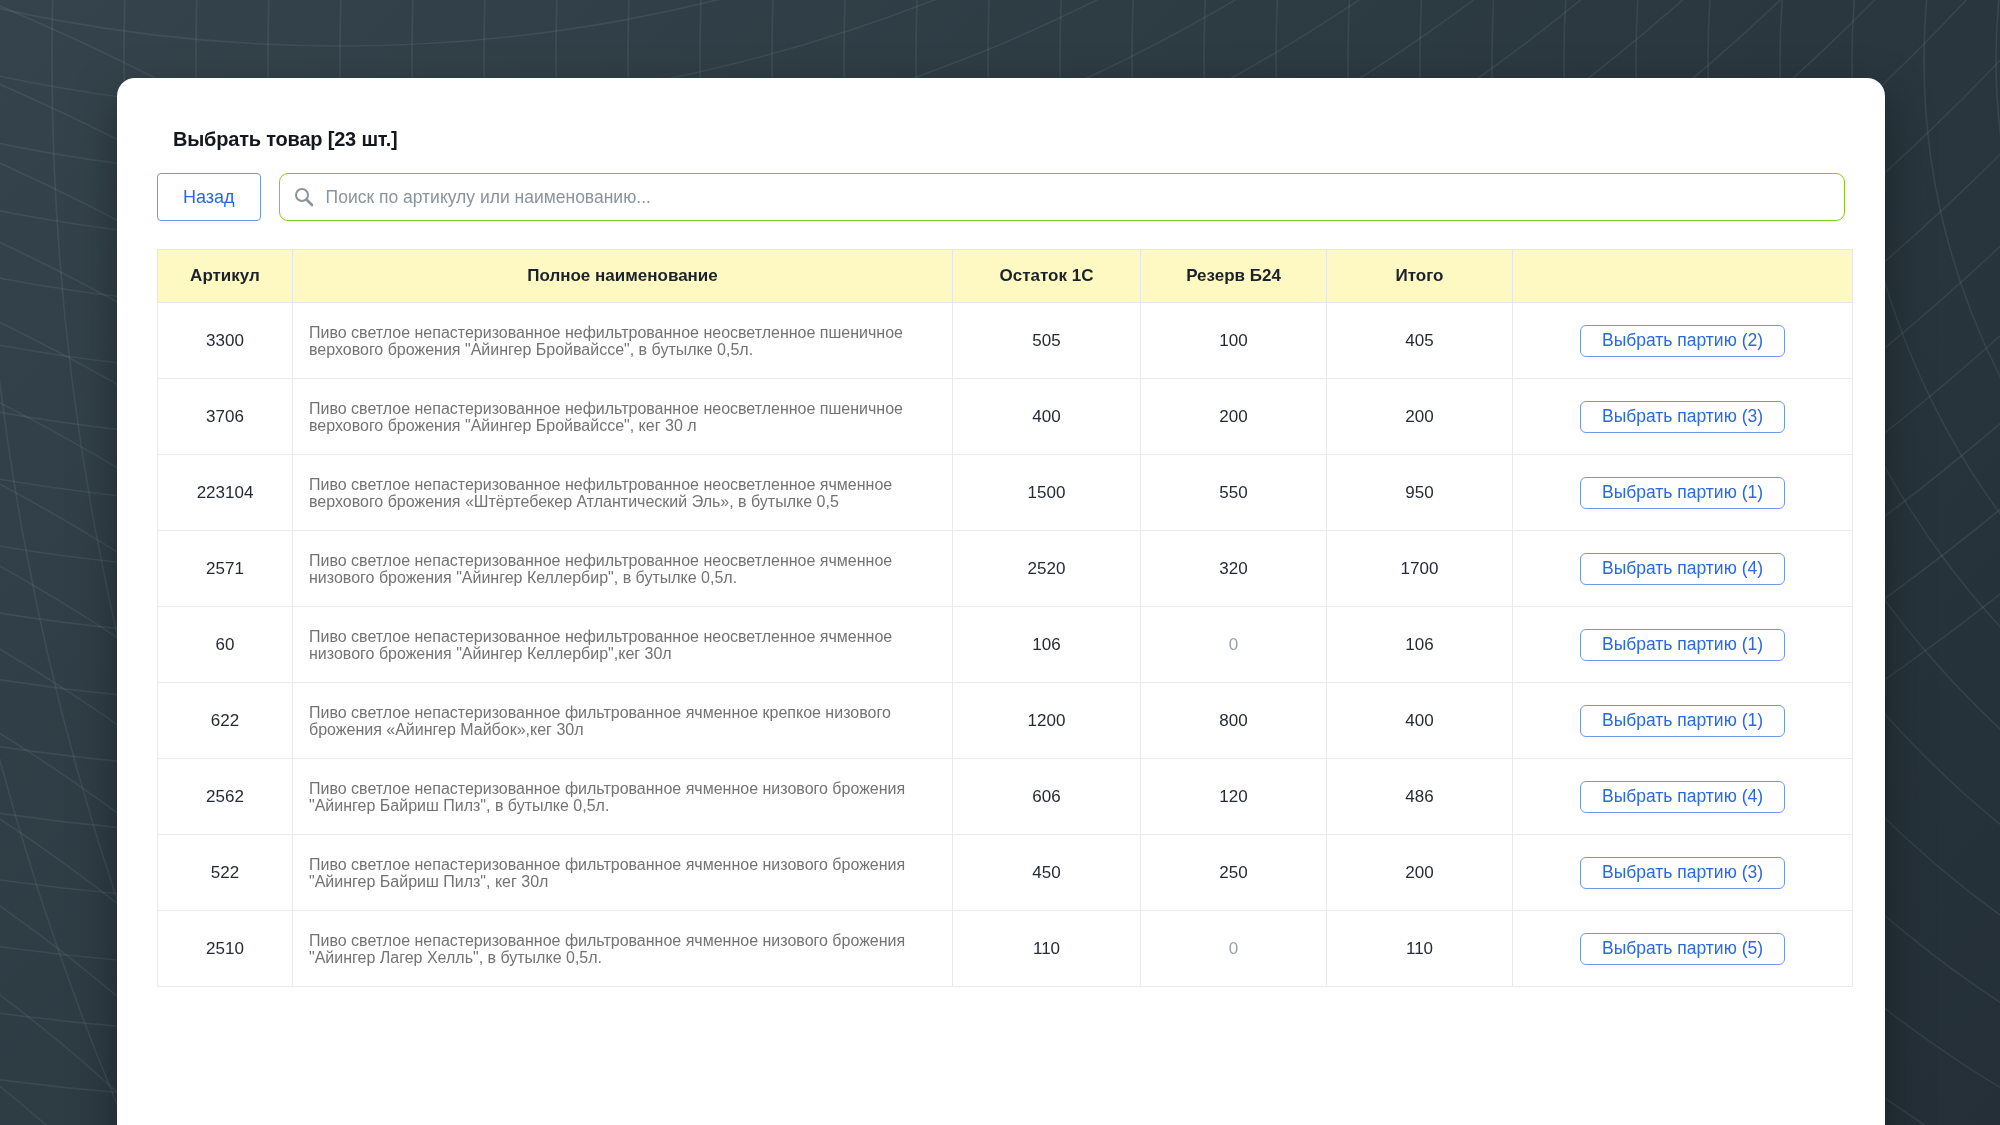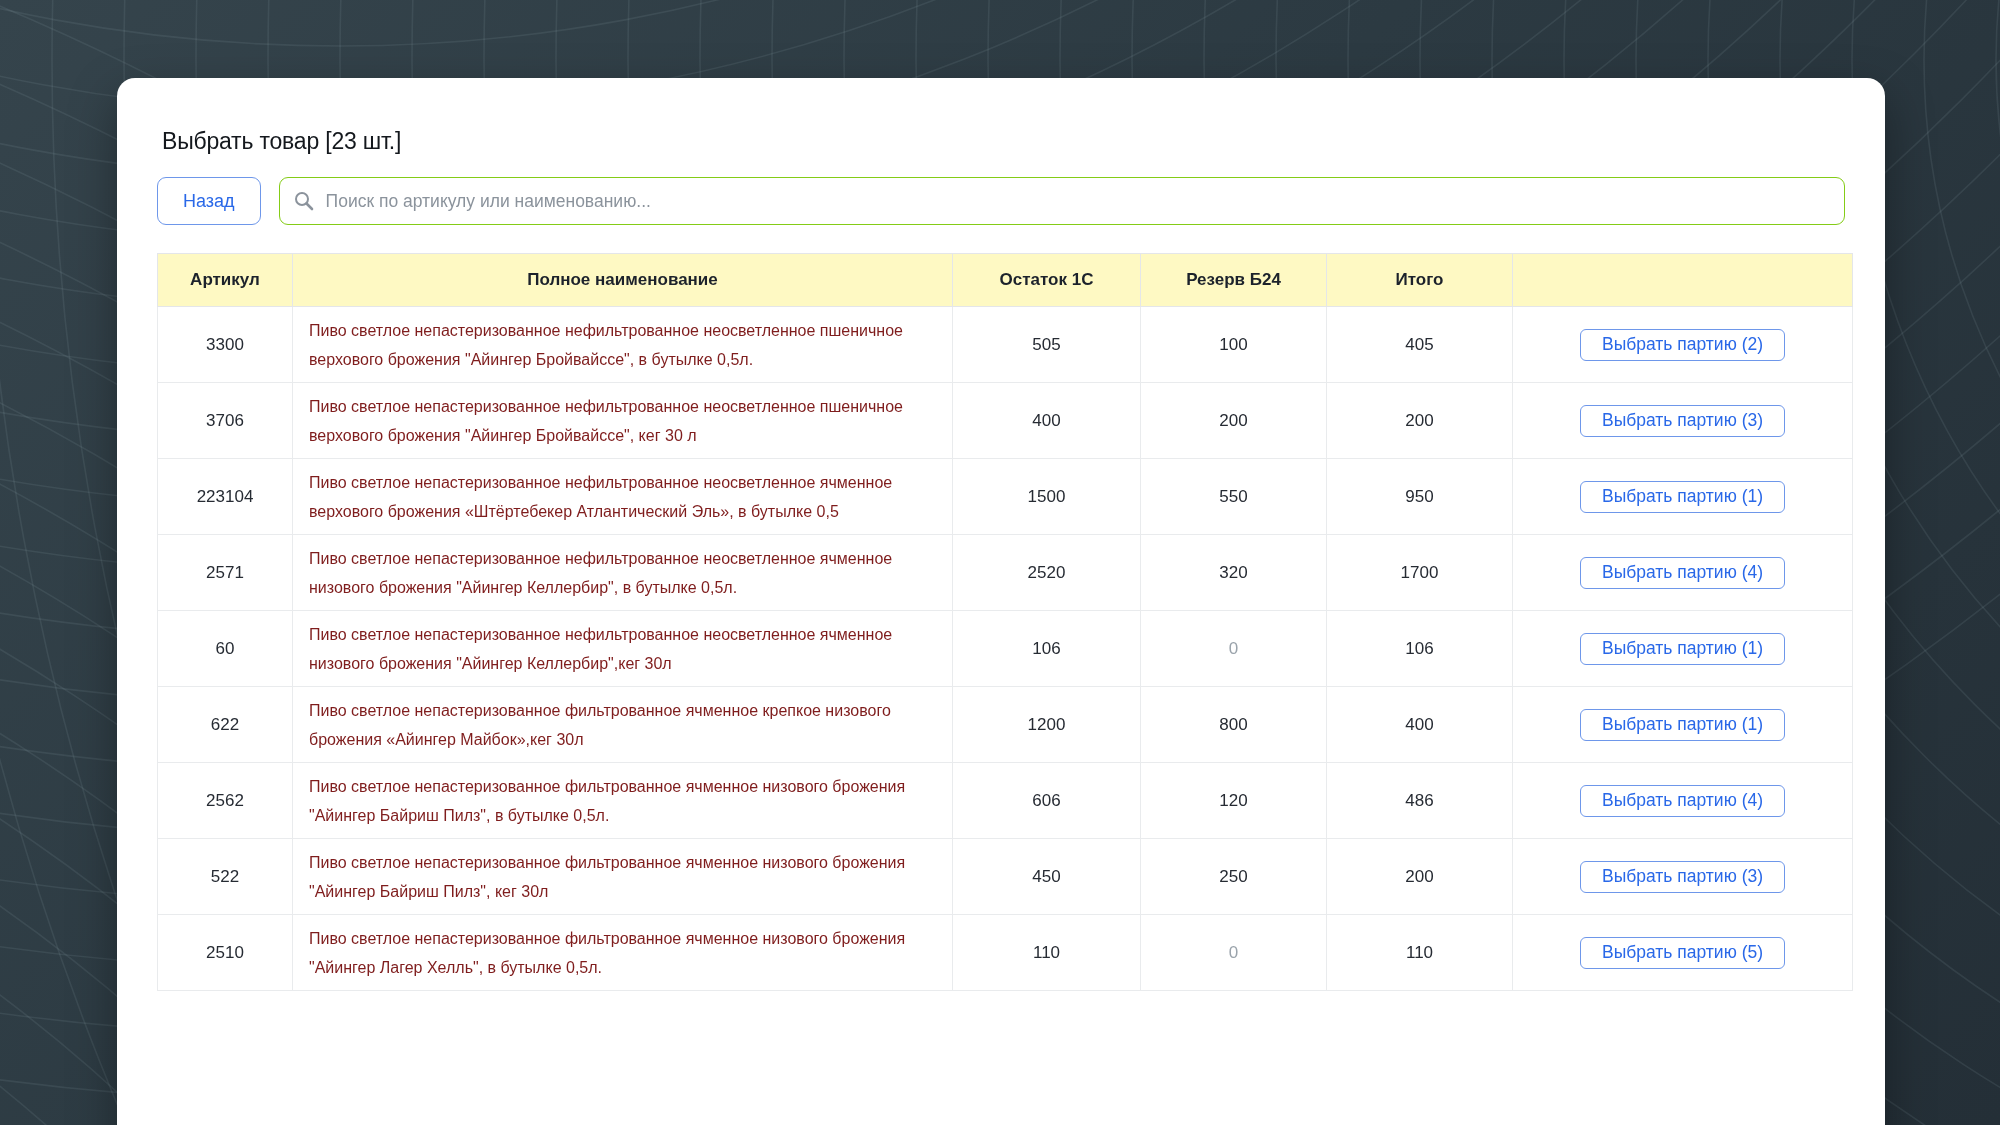--- a/index.html
+++ b/index.html
@@ -10,27 +10,27 @@
     -webkit-font-smoothing:antialiased;
   }
   .bg-waves{position:absolute;inset:0;pointer-events:none;}
   .card{
     position:absolute;left:117px;top:78px;width:1768px;height:1200px;
     background:#ffffff;border-radius:18px;
     box-shadow:0 18px 48px rgba(0,0,0,0.35);
     padding:36px 40px;box-sizing:border-box;
   }
   .page-title{
-    margin:14px 0 22px 5px;
-    font-size:23px;font-weight:400;color:#14181d;letter-spacing:-0.2px;
+    margin:14px 0 22px 16px;
+    font-size:20px;font-weight:700;color:#14181d;letter-spacing:-0.2px;
   }
   .controls{display:flex;gap:18px;align-items:center;margin-bottom:28px;}
   .back-btn{
     height:48px;padding:10px 25px;background:#ffffff;
-    border:1.5px solid #6e97ea;border-radius:9px;
+    border:1.5px solid #6e97ea;border-radius:4px;
     color:#2968e8;font-size:18px;font-family:inherit;cursor:pointer;
     display:flex;align-items:center;justify-content:center;
   }
   .search-wrap{position:relative;flex:1;height:48px;}
   .search-wrap svg{position:absolute;left:14px;top:13px;}
   .search-input{
     width:100%;height:100%;box-sizing:border-box;
     border:1px solid #84cc16;border-radius:9px;background:#ffffff;
     padding:0 16px 0 46px;font-size:17.5px;color:#333;font-family:inherit;outline:none;
   }
@@ -41,21 +41,21 @@
   col.c-total{width:186px;} col.c-action{width:340px;}
   thead th{
     height:52px;background:#fef9c3;border:1px solid #e4e6e9;
     font-size:17px;font-weight:700;color:#1c222b;text-align:center;padding:0 10px;
   }
   tbody td{
     height:75px;border:1px solid #e9ebed;background:#ffffff;
     font-size:17px;color:#262b33;text-align:center;vertical-align:middle;padding:0 10px;
   }
   tbody td.name-cell{
-    text-align:left;font-size:16px;line-height:29px;color:#7f1d1d;padding:0 16px;
+    text-align:left;font-size:16px;line-height:17px;color:#737373;padding:0 16px;
   }
   tbody td .muted{color:#9aa3ab;}
   .pick-btn{
     min-width:205px;height:32px;padding:0 20px;margin:12px auto;
     background:#ffffff;border:1.5px solid #6e97ea;border-radius:6px;
     color:#2968e8;font-size:17.5px;font-family:inherit;cursor:pointer;
     display:inline-flex;align-items:center;justify-content:center;white-space:nowrap;
   }
 </style>
 </head>

